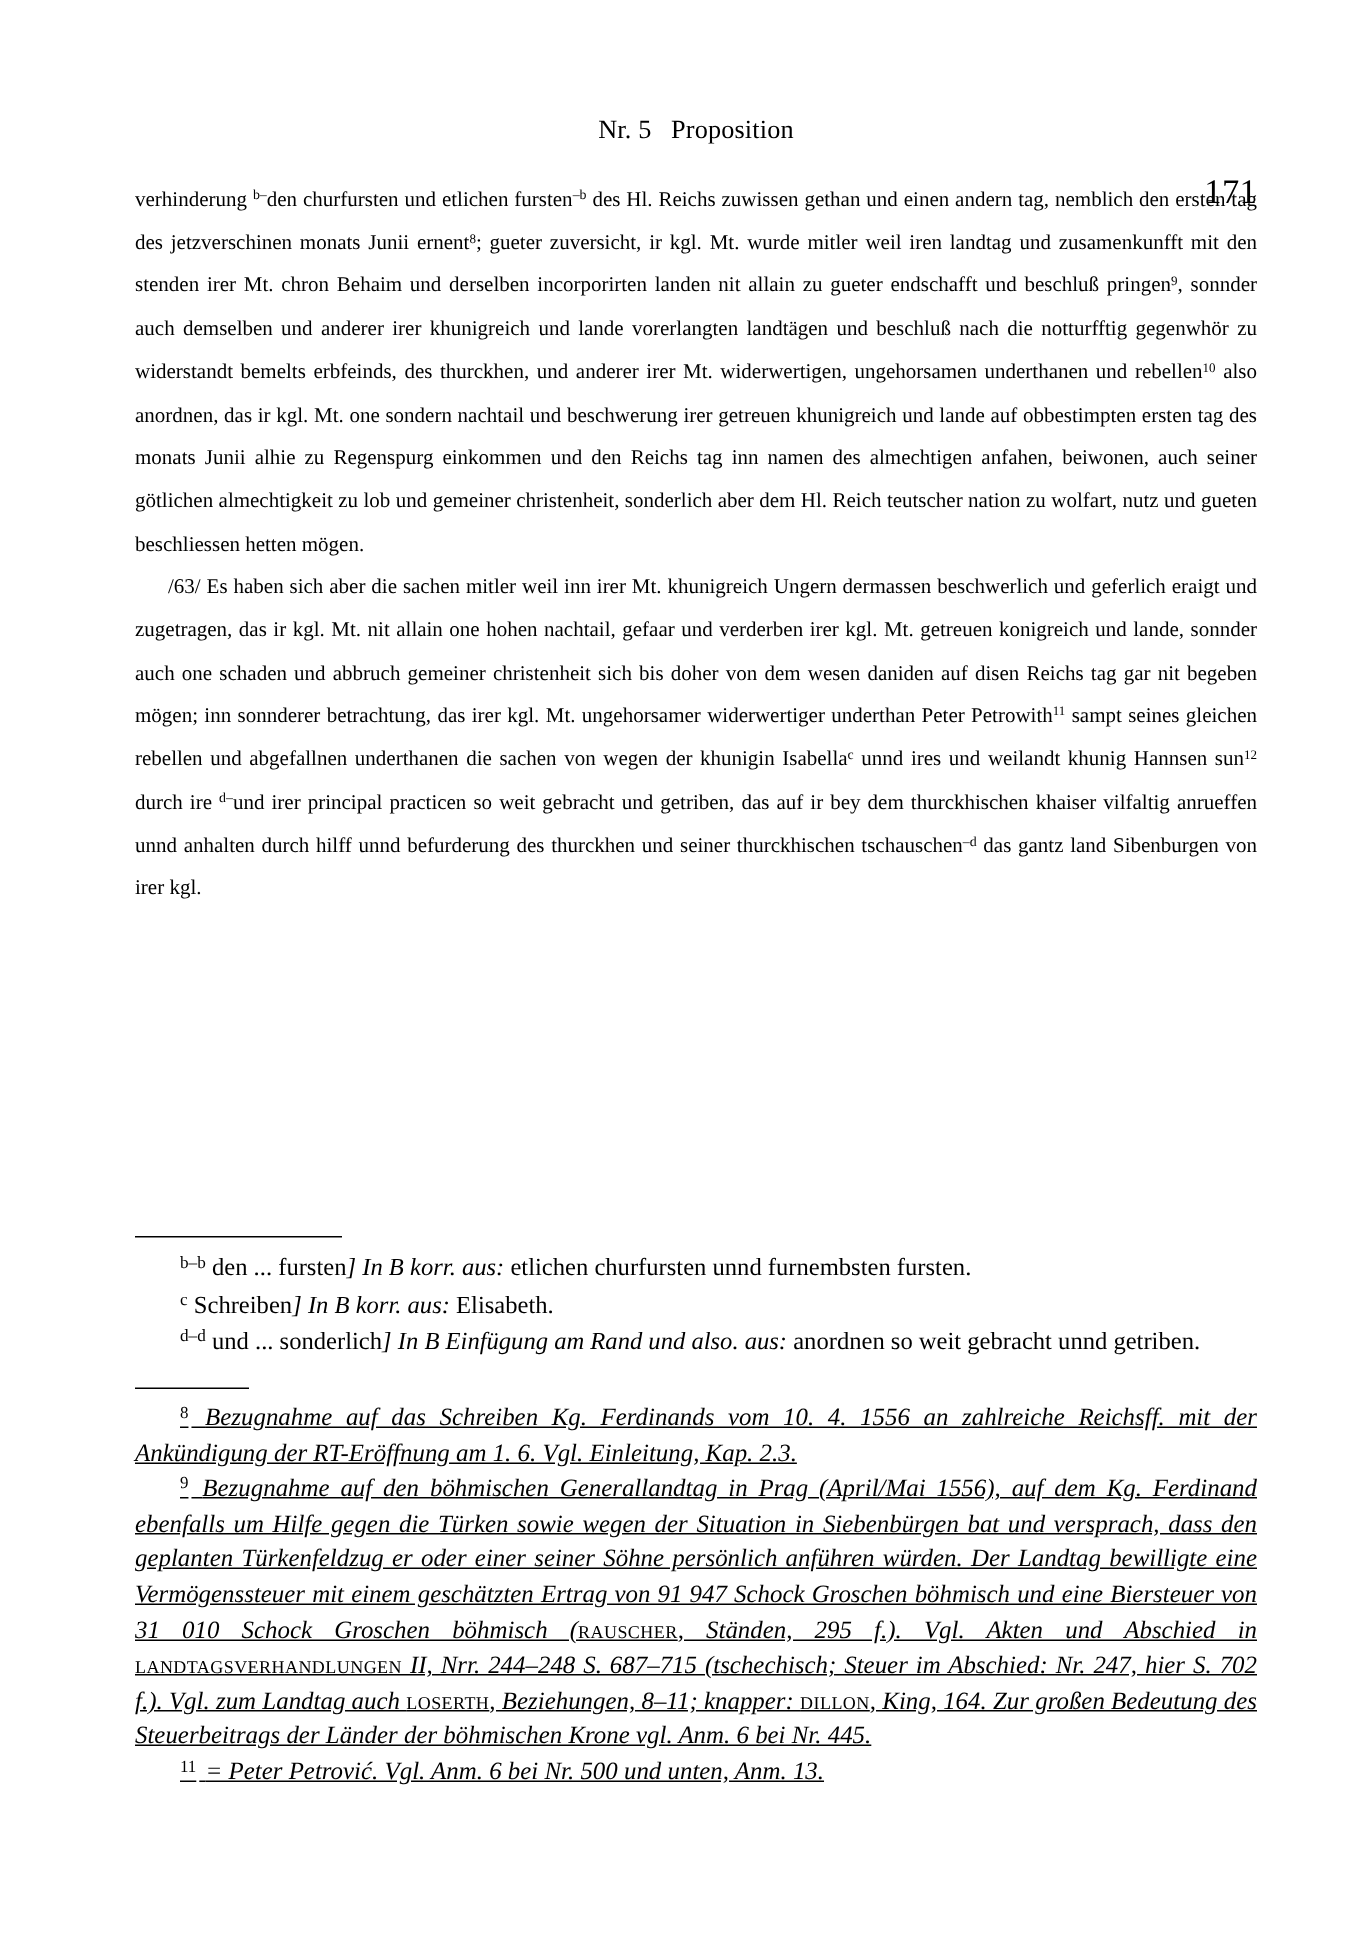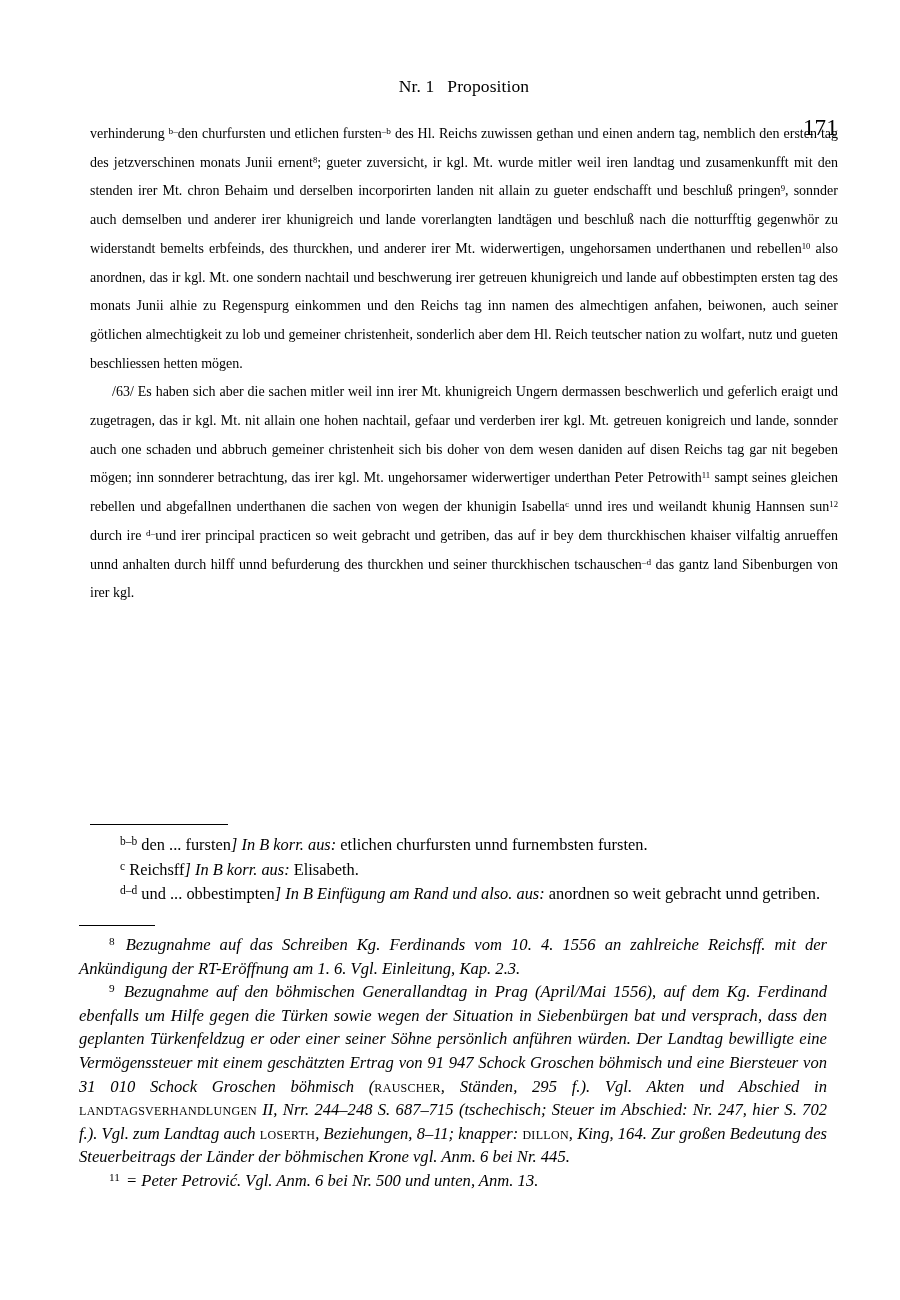--- a/index.html
+++ b/index.html
@@ -105,23 +105,24 @@
   .app-sigil {
     font-size: 0.70em;
     vertical-align: 0.42em;
     line-height: 0;
   }
   .it { font-style: italic; }
 
   
   .footnotes {
     position: absolute;
-    left: 79px;
+    left: 90px;
     top: 925px;
     width: 748px;
+    text-decoration: underline;
   }
   .rule-footnote {
     width: 76px;
     height: 0;
     border-top: 1.3px solid #000;
     margin: 0 0 7px 0;
   }
   .footnotes .fn {
     margin: 0;
     font-size: 16.6px;
@@ -144,36 +145,36 @@
     letter-spacing: 0.3px;
   }
 </style>
 </head>
 <body>
 
 <div class="page">
 
   <div class="running-head">
     <div class="rh-center">
-      <span class="rh-nr">Nr. 1</span><span>Proposition</span>
+      <span class="rh-nr">Nr. 5</span><span>Proposition</span>
     </div>
     <div class="rh-folio">171</div>
   </div>
 
   <div class="body-block">
     <p id="p1">verhinderung <span class="sigil">b–</span>den churfursten und etlichen fursten<span class="sigil">–b</span> des Hl. Reichs zuwissen gethan und einen andern tag, nemblich den ersten tag des jetzverschinen monats Junii ernent<sup>8</sup>; gueter zuversicht, ir kgl. Mt. wurde mitler weil iren landtag und zusamenkunfft mit den stenden irer Mt. chron Behaim und derselben incorporirten landen nit allain zu gueter endschafft und beschluß pringen<sup>9</sup>, sonnder auch demselben und anderer irer khunigreich und lande vorerlangten landtägen und beschluß nach die notturfftig gegenwhör zu widerstandt bemelts erbfeinds, des thurckhen, und anderer irer Mt. widerwertigen, ungehorsamen underthanen und rebellen<sup>10</sup> also anordnen, das ir kgl. Mt. one sondern nachtail und beschwerung irer getreuen khunigreich und lande auf obbestimpten ersten tag des monats Junii alhie zu Regenspurg einkommen und den Reichs tag inn namen des almechtigen anfahen, beiwonen, auch seiner götlichen almechtigkeit zu lob und gemeiner christenheit, sonderlich aber dem Hl. Reich teutscher nation zu wolfart, nutz und gueten beschliessen hetten mögen.</p>
     <p class="indent-para" id="p2">/63/ Es haben sich aber die sachen mitler weil inn irer Mt. khunigreich Ungern dermassen beschwerlich und geferlich eraigt und zugetragen, das ir kgl. Mt. nit allain one hohen nachtail, gefaar und verderben irer kgl. Mt. getreuen konigreich und lande, sonnder auch one schaden und abbruch gemeiner christenheit sich bis doher von dem wesen daniden auf disen Reichs tag gar nit begeben mögen; inn sonnderer betrachtung, das irer kgl. Mt. ungehorsamer widerwertiger underthan Peter Petrowith<sup>11</sup> sampt seines gleichen rebellen und abgefallnen underthanen die sachen von wegen der khunigin Isabella<span class="sigil">c</span> unnd ires und weilandt khunig Hannsen sun<sup>12</sup> durch ire <span class="sigil">d–</span>und irer principal practicen so weit gebracht und getriben, das auf ir bey dem thurckhischen khaiser vilfaltig anrueffen unnd anhalten durch hilff unnd befurderung des thurckhen und seiner thurckhischen tschauschen<span class="sigil">–d</span> das gantz land Sibenburgen von irer kgl.</p>
   </div>
 
   <div class="apparatus">
     <div class="rule-variant" style="width: 138px;"></div>
     <div id="app-container">
         <p class="app-line"><span class="app-sigil">b–b</span> <span>den ... fursten</span><span class="it">]</span> <span class="it">In B korr. aus:</span> <span>etlichen churfursten unnd furnembsten fursten.</span></p>
-        <p class="app-line"><span class="app-sigil">c</span> <span>Reichsff</span><span class="it">]</span> <span class="it">In B korr. aus:</span> <span>Elisabeth.</span></p>
-        <p class="app-line"><span class="app-sigil">d–d</span> <span>und ... obbestimpten</span><span class="it">]</span> <span class="it">In B Einfügung am Rand und also. aus:</span> <span>anordnen so weit gebracht unnd getriben.</span></p>
+        <p class="app-line"><span class="app-sigil">c</span> <span>Schreiben</span><span class="it">]</span> <span class="it">In B korr. aus:</span> <span>Elisabeth.</span></p>
+        <p class="app-line"><span class="app-sigil">d–d</span> <span>und ... sonderlich</span><span class="it">]</span> <span class="it">In B Einfügung am Rand und also. aus:</span> <span>anordnen so weit gebracht unnd getriben.</span></p>
       </div>
   </div>
 
   <div class="footnotes">
     <div class="rule-footnote" style="width: 76px;"></div>
     <div id="fn-container">
         <p class="fn"><span class="fn-num">8</span> <span>Bezugnahme auf das Schreiben Kg. Ferdinands vom 10. 4. 1556 an zahlreiche Reichsff. mit der Ankündigung der RT-Eröffnung am 1. 6. Vgl. Einleitung, Kap. 2.3.</span></p>
         <p class="fn"><span class="fn-num">9</span> <span>Bezugnahme auf den böhmischen Generallandtag in Prag (April/Mai 1556), auf dem Kg. Ferdinand ebenfalls um Hilfe gegen die Türken sowie wegen der Situation in Siebenbürgen bat und versprach, dass den geplanten Türkenfeldzug er oder einer seiner Söhne persönlich anführen würden. Der Landtag bewilligte eine Vermögenssteuer mit einem geschätzten Ertrag von 91 947 Schock Groschen böhmisch und eine Biersteuer von 31 010 Schock Groschen böhmisch (<span class="sc">RAUSCHER</span>, Ständen, 295 f.). Vgl. Akten und Abschied in <span class="sc">LANDTAGSVERHANDLUNGEN</span> II, Nrr. 244–248 S. 687–715 (tschechisch; Steuer im Abschied: Nr. 247, hier S. 702 f.). Vgl. zum Landtag auch <span class="sc">LOSERTH</span>, Beziehungen, 8–11; knapper: <span class="sc">DILLON</span>, King, 164. Zur großen Bedeutung des Steuerbeitrags der Länder der böhmischen Krone vgl. Anm. 6 bei Nr. 445.</span></p>
         <p class="fn"><span class="fn-num">11</span> <span>= Peter Petrović. Vgl. Anm. 6 bei Nr. 500 und unten, Anm. 13.</span></p>
       </div>

